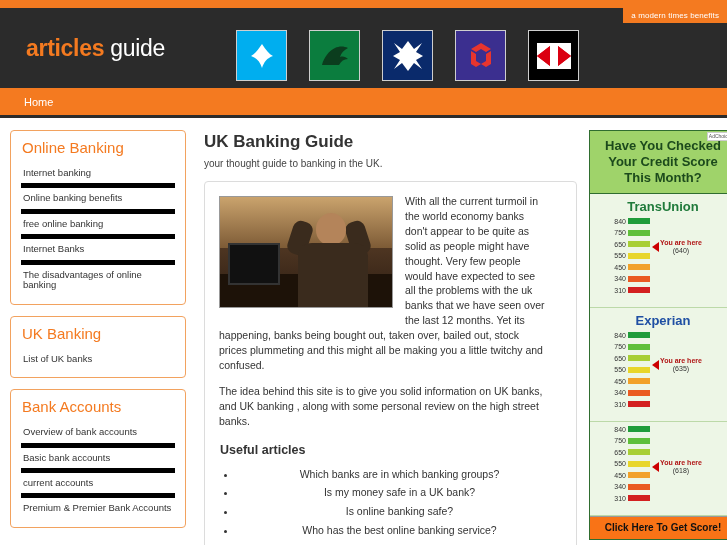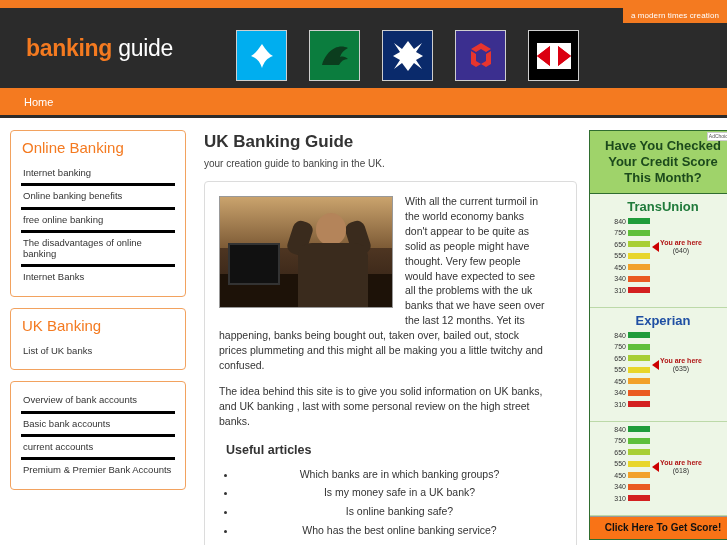--- a/index.html
+++ b/index.html
@@ -114,21 +114,21 @@
     font-size: 15px;
     font-weight: normal;
     margin: 0 0 7px 1px;
   }
   .side-link {
     display: block;
     font-size: 9.5px;
     color: #333333;
     text-decoration: none;
     padding: 5px 2px 5px 2px;
-    border-bottom: 3px solid #000000;
+    border-bottom: 5px solid #000000;
     line-height: 1.1;
   }
   .side-link:last-child { border-bottom: none; }
 
   
   .main {
     flex: 1 1 auto;
     min-width: 0;
     padding-left: 6px;
   }
@@ -173,21 +173,21 @@
   .article-box p {
     font-size: 10.5px;
     line-height: 1.42;
     color: #333333;
     margin: 0 16px 11px 0;
   }
   .article-box h2 {
     font-size: 12.5px;
     font-weight: bold;
     color: #333333;
-    margin: 14px 0 8px 7px;
+    margin: 14px 0 8px 1px;
   }
   .article-box ul {
     margin: 0; padding-left: 18px;
   }
   .article-box li {
     font-size: 10.5px;
     line-height: 1.8;
     color: #333333;
     text-align: center;
   }
@@ -302,21 +302,21 @@
 </style>
 </head>
 <body>
 
 <div class="page">
 
   <div class="top-strip"></div>
 
   <div class="header">
     <div class="logo">
-      <span class="b1">banking</span>
+      <span class="b1">articles</span>
       <span class="b2">guide</span>
     </div>
 
     <div class="bank-logos">
       <div class="blogo barclays">
         <svg width="30" height="30" viewBox="0 0 30 30" aria-hidden="true">
           <path d="M15 3 C19 9 22 13 26 15 C20 17 17 21 15 27 C13 21 10 17 4 15 C8 13 11 9 15 3 Z" fill="#ffffff"></path>
         </svg>
       </div>
       <div class="blogo lloyds">
@@ -341,72 +341,73 @@
           <rect x="0" y="0" width="34" height="26" fill="#ffffff"></rect>
           <path d="M17 0 L34 13 L17 26 L0 13 Z" fill="#db0011"></path>
           <path d="M17 4 L30 13 L17 22 L4 13 Z" fill="#ffffff"></path>
           <path d="M17 0 L34 13 L17 26 Z" fill="#db0011"></path>
           <path d="M17 0 L0 13 L17 26 Z" fill="#db0011"></path>
           <rect x="13" y="0" width="8" height="26" fill="#ffffff"></rect>
         </svg>
       </div>
     </div>
 
-    <div class="creation-tag">a modern times creation</div>
+    <div class="creation-tag">a modern times benefits</div>
   </div>
 
   <div class="nav">
     <a href="#">Home</a>
   </div>
 
   <div class="content">
 
     <div class="sidebar">
 
       <div class="side-box">
         <div class="side-title">Online Banking</div>
         <a class="side-link" href="#">Internet banking</a>
         <a class="side-link" href="#">Online banking benefits</a>
         <a class="side-link" href="#">free online banking</a>
+        <a class="side-link" href="#">Internet Banks</a>
         <a class="side-link" href="#">The disadvantages of online banking</a>
-        <a class="side-link" href="#">Internet Banks</a>
       </div>
 
       <div class="side-box">
         <div class="side-title">UK Banking</div>
         <a class="side-link" href="#">List of UK banks</a>
       </div>
 
       <div class="side-box">
+        <div class="side-title">Bank Accounts</div>
         <a class="side-link" href="#">Overview of bank accounts</a>
         <a class="side-link" href="#">Basic bank accounts</a>
         <a class="side-link" href="#">current accounts</a>
         <a class="side-link" href="#">Premium &amp; Premier Bank Accounts</a>
       </div>
 
     </div>
 
     <div class="main">
       <h1>UK Banking Guide</h1>
-      <p class="subtitle">your creation guide to banking in the UK.</p>
+      <p class="subtitle">your thought guide to banking in the UK.</p>
 
       <div class="article-box">
         <div class="article-top">
           <div class="thumb">
             <div class="sky"></div>
             <div class="desk"></div>
             <div class="monitor"></div>
             <div class="arm-l"></div>
             <div class="arm-r"></div>
             <div class="person-head"></div>
             <div class="person-body"></div>
           </div>
           <p>With all the current turmoil in the world economy banks don't appear to be quite as solid as people might have thought. Very few people would have expected to see all the problems with the uk banks that we have seen over the last 12 months. Yet its happening, banks being bought out, taken over, bailed out, stock prices plummeting and this might all be making you a little twitchy and confused.</p>
         </div>
-        <p>The idea behind this site is to give you solid information on UK banks, and UK banking , last with some personal review on the high street banks.</p>
+        <p>The idea behind this site is to give you solid information on UK banks, and UK banking , along with some personal review on the high street banks.</p>
 
         <h2>Useful articles</h2>
         <ul>
           <li><a href="#">Which banks are in which banking groups?</a></li>
           <li><a href="#">Is my money safe in a UK bank?</a></li>
           <li><a href="#">Is online banking safe?</a></li>
           <li><a href="#">Who has the best online banking service?</a></li>
         </ul>
       </div>
     </div>

